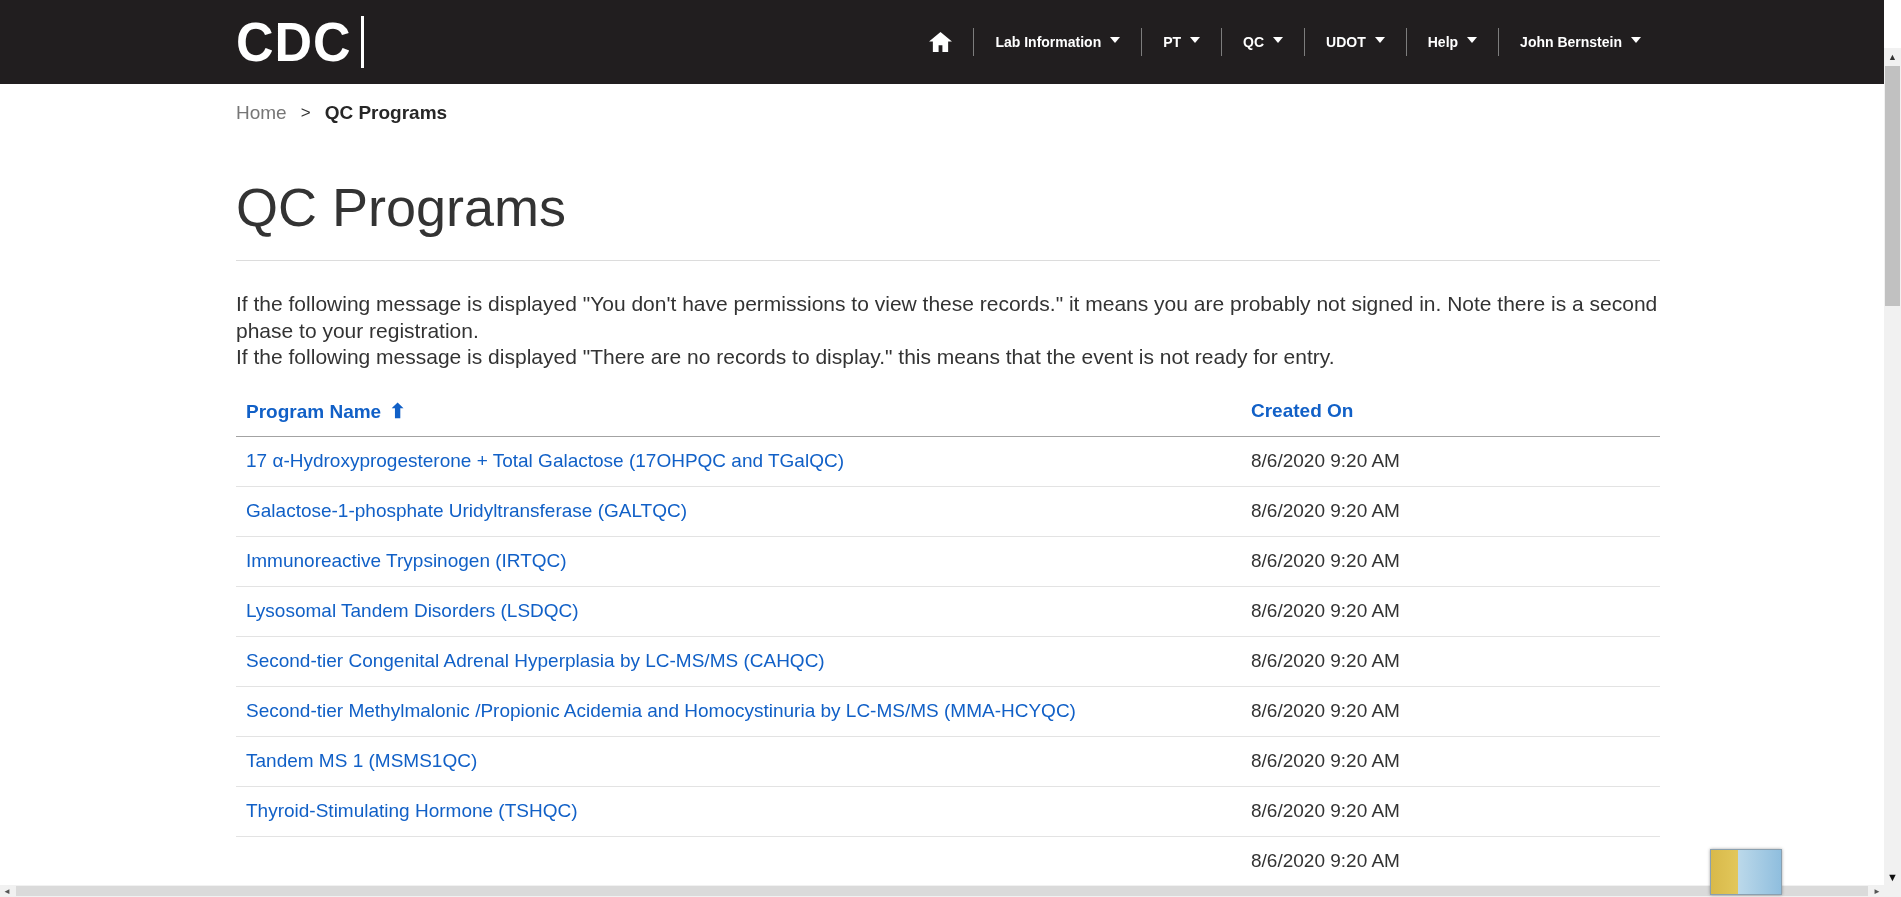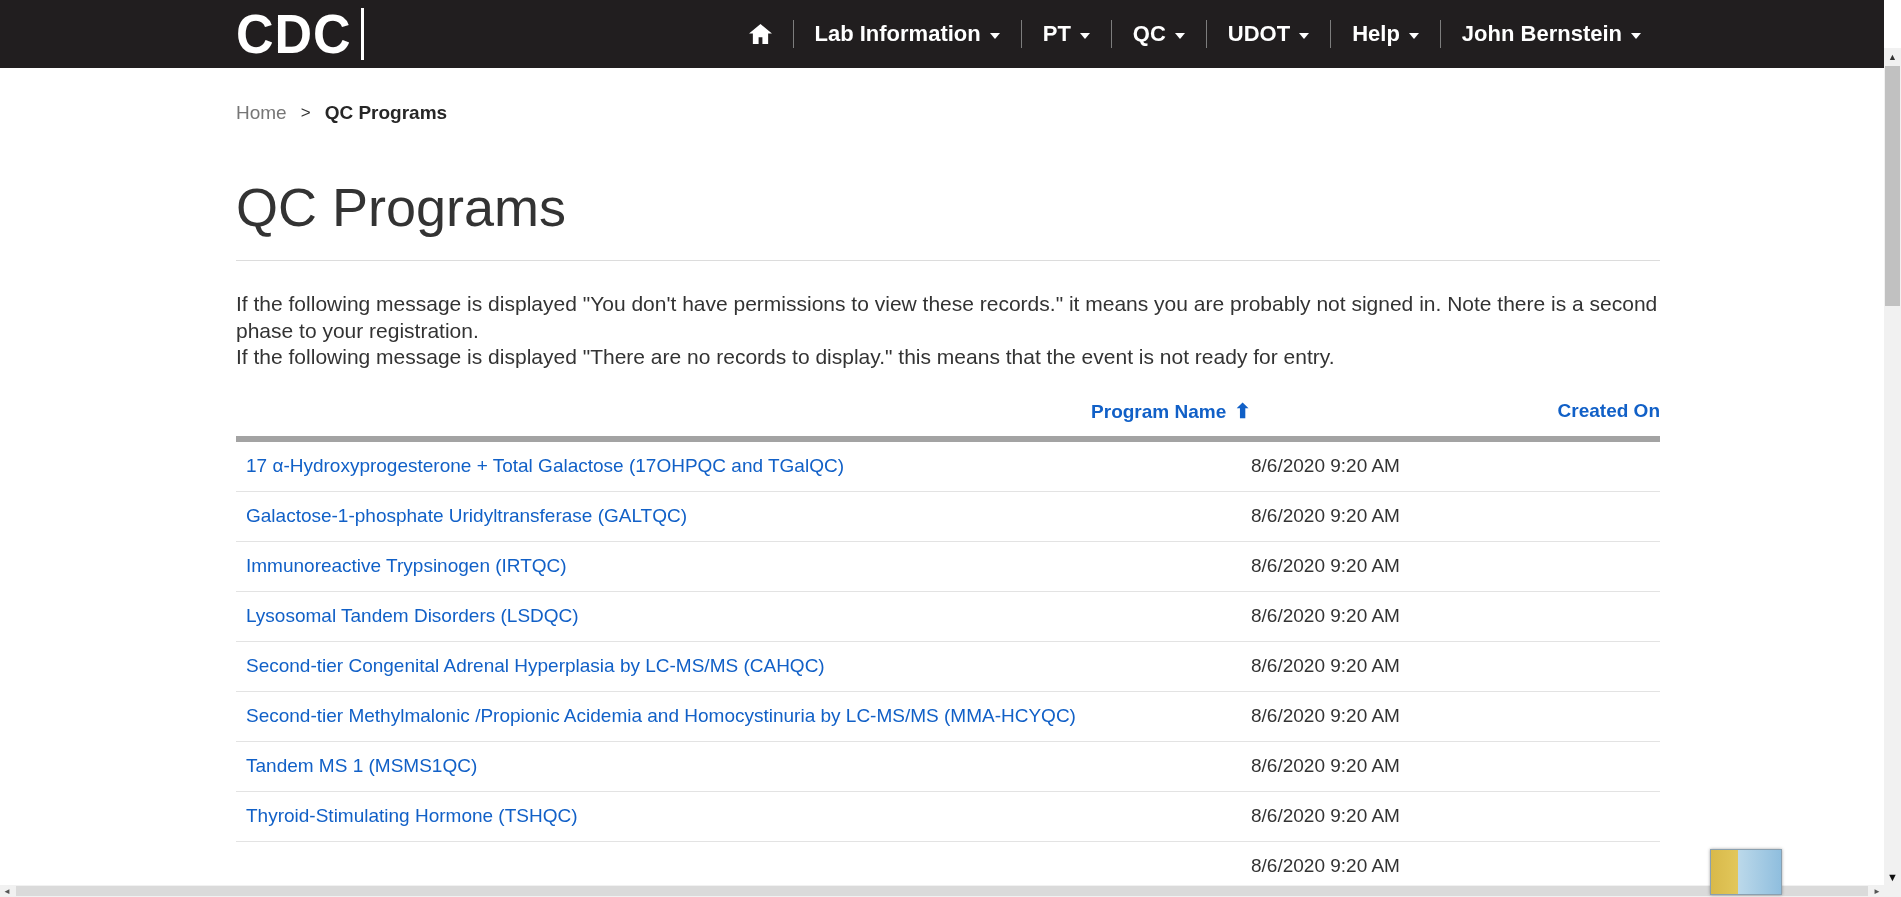--- a/index.html
+++ b/index.html
@@ -6,36 +6,36 @@
   html, body { margin: 0; padding: 0; }
   body {
     width: 1901px; height: 897px; overflow: hidden; position: relative;
     background: #ffffff;
     font-family: "Liberation Sans", sans-serif;
     color: #333;
   }
 
   
   .navbar {
-    position: absolute; top: 0; left: 0; right: 17px; height: 68px;
+    position: absolute; top: 0; left: 0; right: 17px; height: 84px;
     background: #211e1f; display: flex; align-items: center;
   }
   .brand { margin-left: 236px; display: flex; align-items: center; cursor: pointer; }
   .brand-text {
     color: #fff; font-size: 52px; font-weight: bold; line-height: 1;
     letter-spacing: 1px; transform: scaleY(1.06);
   }
   .brand-bar { width: 3px; height: 52px; background: #fff; margin-left: 9px; }
   .menu {
     list-style: none; display: flex; align-items: center;
     margin: 0 222px 0 auto; padding: 0;
   }
   .nav-item {
-    display: flex; align-items: center; gap: 9px; color: #fff;
-    font-size: 22px; font-weight: 600; padding: 0 21px;
+    display: flex; align-items: flex-start; gap: 9px; color: #fff;
+    font-size: 14px; font-weight: 600; padding: 0 21px;
     cursor: pointer; white-space: nowrap;
   }
   .nav-sep { width: 1px; height: 28px; background: #7d7d7d; }
   .caret-down {
     width: 0; height: 0; border-left: 5px solid transparent;
     border-right: 5px solid transparent; border-top: 6px solid #fff;
     margin-top: 3px;
   }
 
   
@@ -53,22 +53,22 @@
     color: #333; line-height: 58px;
   }
   .rule { border: none; border-top: 1px solid #dcdcdc; margin: 24px 0 0 0; height: 0; }
 
   .intro { margin-top: 30px; font-size: 21px; color: #333; line-height: 26.6px; }
   .intro p { margin: 0; }
 
   
   table.programs { width: 100%; border-collapse: collapse; margin-top: 15px; font-size: 19px; }
   .programs th {
-    text-align: right; padding: 13px 0 13px 10px;
-    border-bottom: 6px solid #a3a3a3;
+    text-align: left; padding: 13px 0 13px 10px;
+    border-bottom: 1px solid #a3a3a3;
   }
   .programs th a { color: #1160c7; font-weight: bold; text-decoration: none; cursor: pointer; }
   .sort-arrow { color: #1160c7; font-weight: bold; margin-left: 8px; font-size: 20px; }
   .programs td {
     padding: 13px 0 14px 10px; border-bottom: 1px solid #e3e3e3; color: #333;
   }
   .programs td a { color: #1160c7; text-decoration: none; cursor: pointer; }
   .programs th.col-created, .programs td.col-created { padding-left: 0; }
 
   

